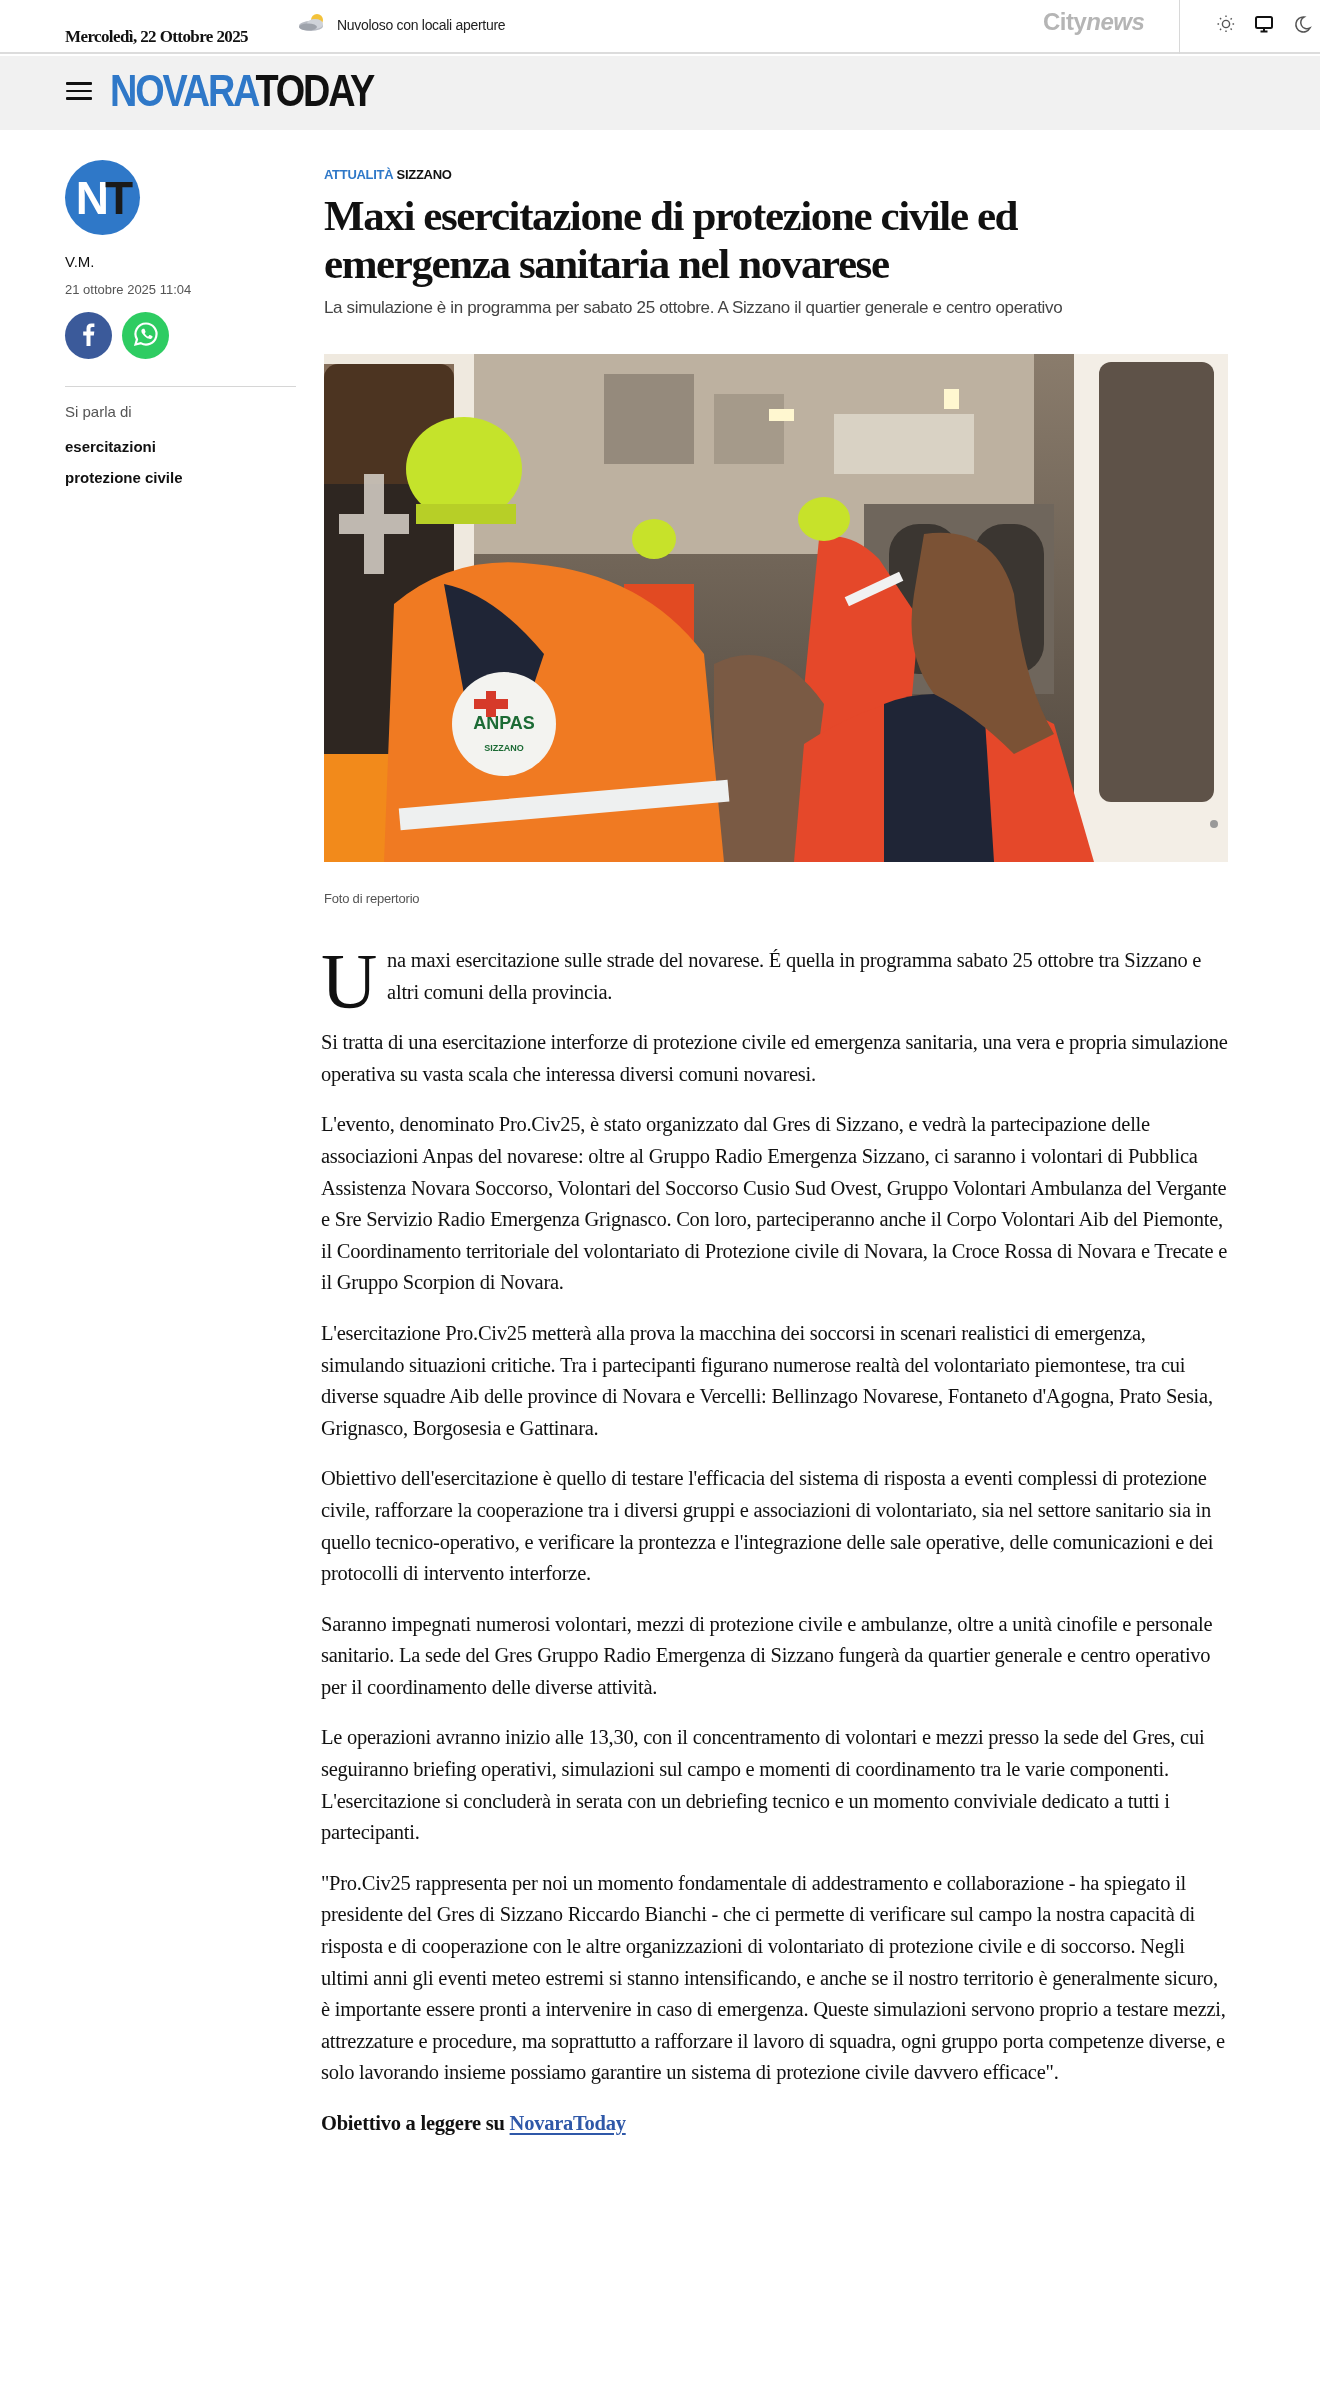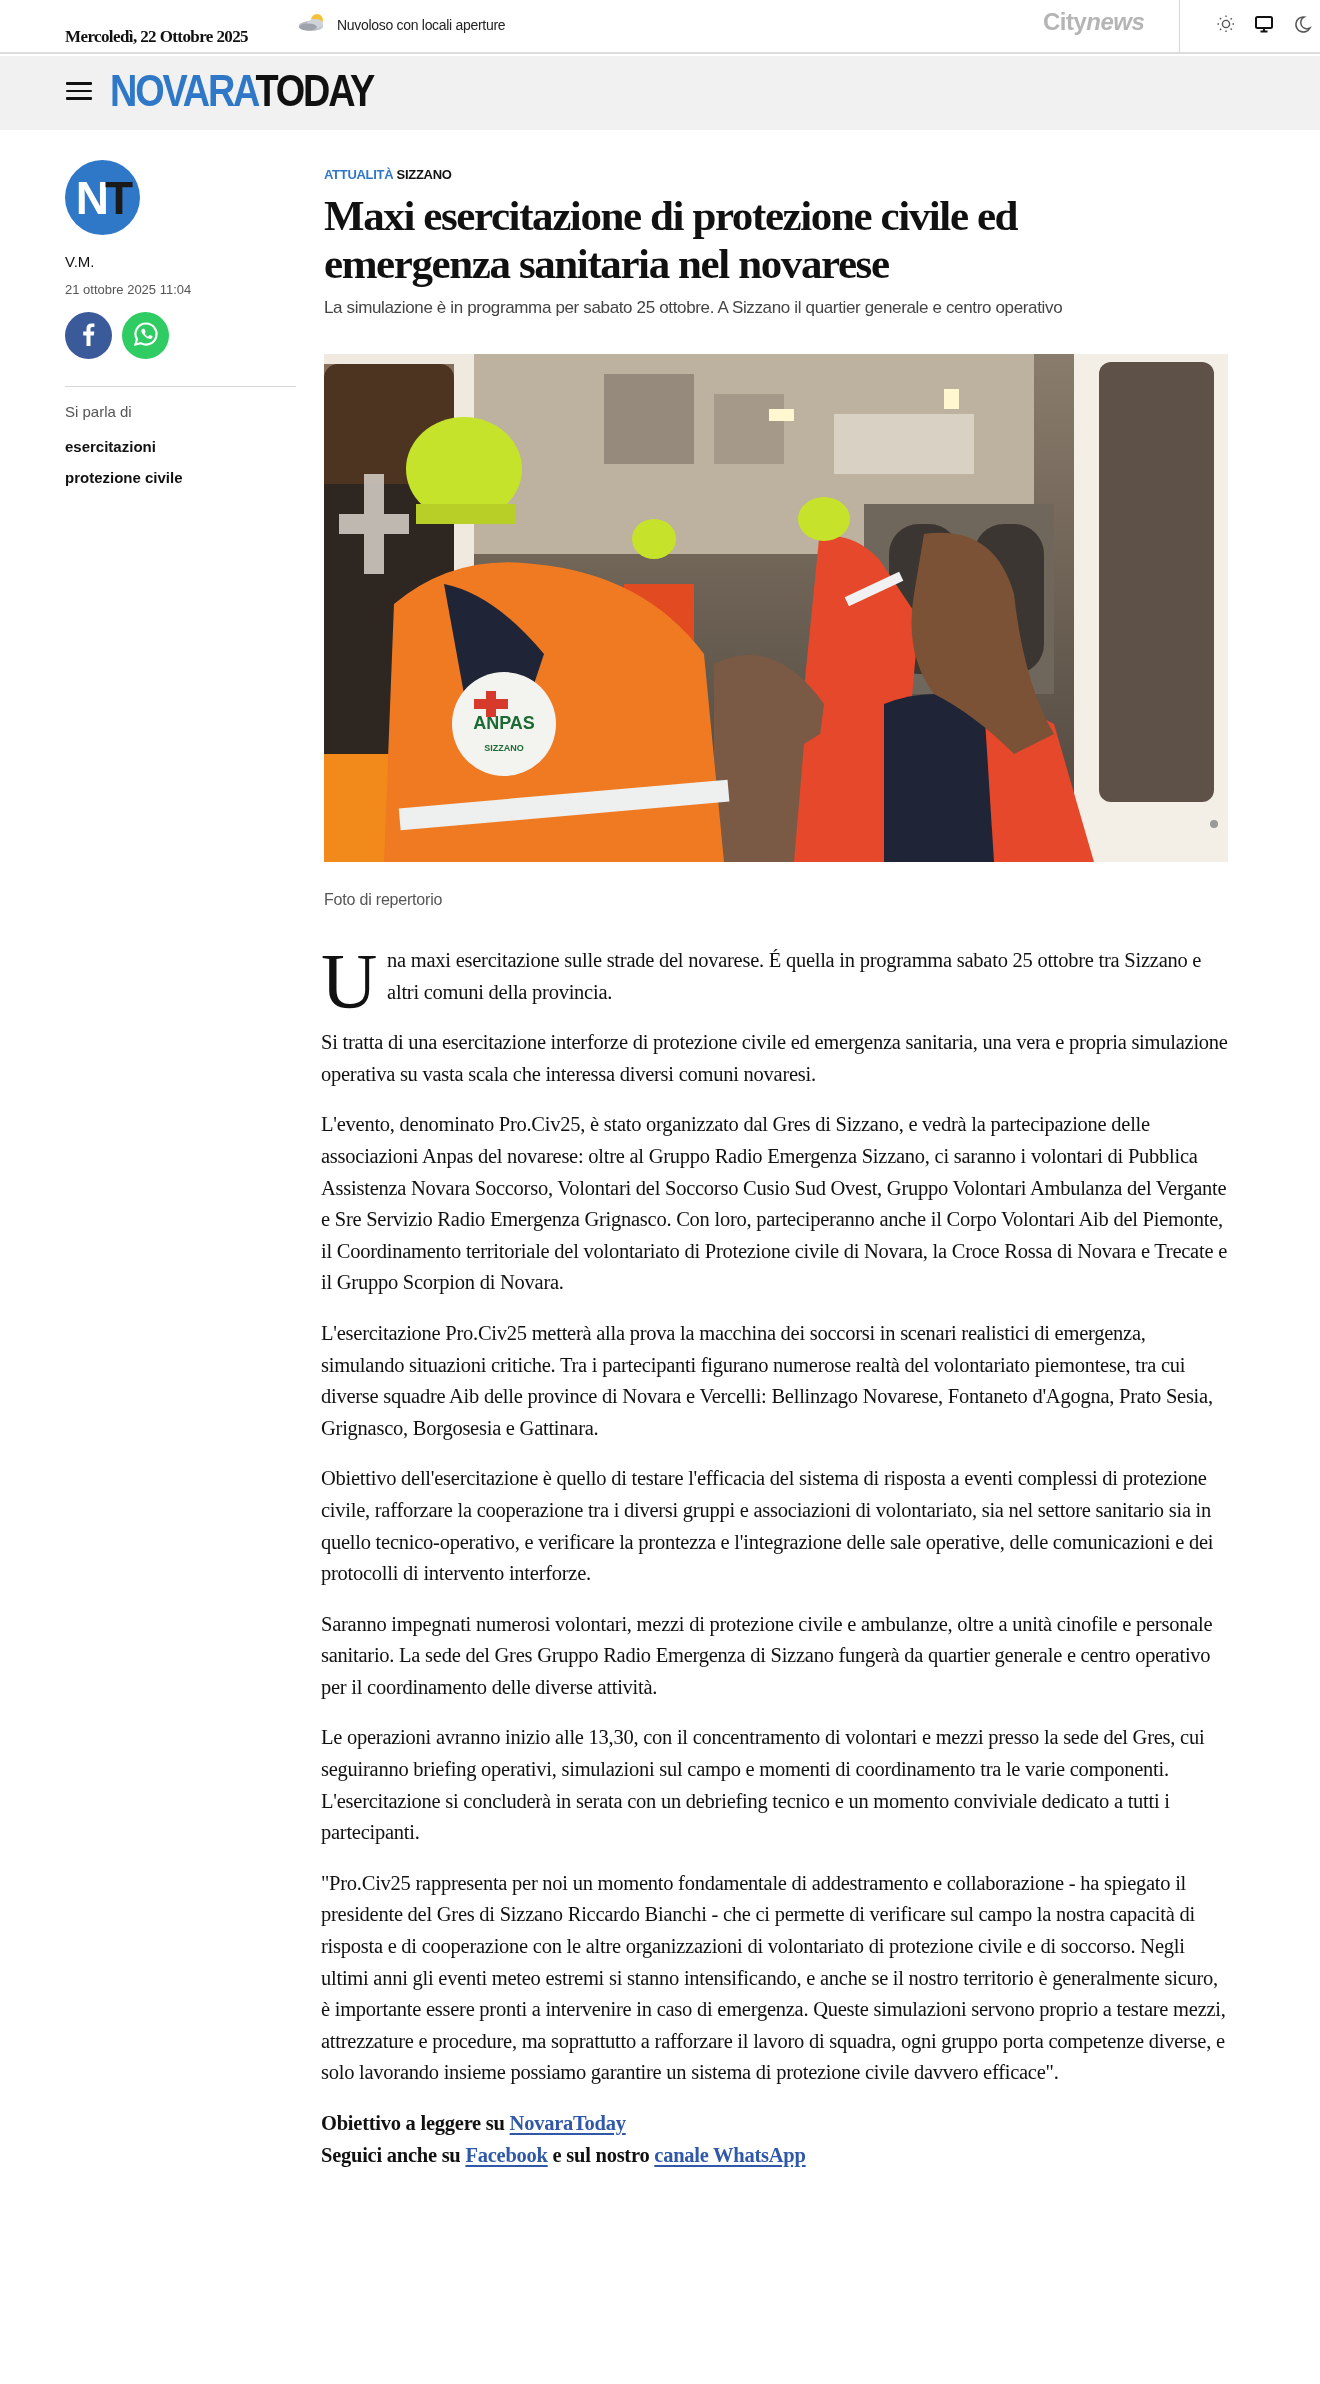--- a/index.html
+++ b/index.html
@@ -43,21 +43,21 @@
   
   .main { position: absolute; left: 324px; top: 0; width: 904px; }
   .kicker { position: absolute; top: 167px; left: 0; font-size: 13px; font-weight: 700; letter-spacing: -0.3px; text-transform: uppercase; }
   .kicker .cat { color: #2f78c8; }
   .kicker .loc { color: #111; }
   .title { position: absolute; top: 192px; left: 0; width: 880px; font-family: "Liberation Serif", "DejaVu Serif", serif; font-weight: 700; font-size: 43px; line-height: 48px; letter-spacing: -1.4px; color: #111; }
   .subtitle { position: absolute; top: 298px; left: 0; width: 904px; font-size: 17px; color: #444; letter-spacing: -0.35px; white-space: nowrap; }
 
   .photo { position: absolute; top: 354px; left: 0; width: 904px; height: 508px; overflow: hidden; background: #ec4899; }
   .photo svg { display: block; }
-  .caption { position: absolute; top: 891px; left: 0; font-size: 16px; color: #555; letter-spacing: -0.2px; }
+  .caption { position: absolute; top: 891px; left: 0; font-size: 13px; color: #555; letter-spacing: -0.2px; }
 
   .body { position: absolute; top: 945px; left: -3px; width: 910px; font-family: "Liberation Serif", "DejaVu Serif", serif; font-size: 20.5px; line-height: 31.6px; color: #111; letter-spacing: -0.25px; }
   .body p { margin-bottom: 19px; }
   .body .first { padding-left: 0; }
   .dropcap { float: left; font-size: 78px; line-height: 64px; margin: 4px 10px 0 0; font-family: "Liberation Serif", serif; }
   .footer-links { margin-top: 0; font-weight: 700; }
   .footer-links a { color: #2f58a8; text-decoration: underline; text-underline-offset: 3px; cursor: pointer; }
 </style>
 </head>
 <body>
@@ -210,21 +210,15 @@
     <p>L'esercitazione Pro.Civ25 metterà alla prova la macchina dei soccorsi in scenari realistici di emergenza, simulando situazioni critiche. Tra i partecipanti figurano numerose realtà del volontariato piemontese, tra cui diverse squadre Aib delle province di Novara e Vercelli: Bellinzago Novarese, Fontaneto d'Agogna, Prato Sesia, Grignasco, Borgosesia e Gattinara.</p>
     <p>Obiettivo dell'esercitazione è quello di testare l'efficacia del sistema di risposta a eventi complessi di protezione civile, rafforzare la cooperazione tra i diversi gruppi e associazioni di volontariato, sia nel settore sanitario sia in quello tecnico-operativo, e verificare la prontezza e l'integrazione delle sale operative, delle comunicazioni e dei protocolli di intervento interforze.</p>
     <p>Saranno impegnati numerosi volontari, mezzi di protezione civile e ambulanze, oltre a unità cinofile e personale sanitario. La sede del Gres Gruppo Radio Emergenza di Sizzano fungerà da quartier generale e centro operativo per il coordinamento delle diverse attività.</p>
     <p>Le operazioni avranno inizio alle 13,30, con il concentramento di volontari e mezzi presso la sede del Gres, cui seguiranno briefing operativi, simulazioni sul campo e momenti di coordinamento tra le varie componenti. L'esercitazione si concluderà in serata con un debriefing tecnico e un momento conviviale dedicato a tutti i partecipanti.</p>
     <p>"Pro.Civ25 rappresenta per noi un momento fondamentale di addestramento e collaborazione - ha spiegato il presidente del Gres di Sizzano Riccardo Bianchi - che ci permette di verificare sul campo la nostra capacità di risposta e di cooperazione con le altre organizzazioni di volontariato di protezione civile e di soccorso. Negli ultimi anni gli eventi meteo estremi si stanno intensificando, e anche se il nostro territorio è generalmente sicuro, è importante essere pronti a intervenire in caso di emergenza. Queste simulazioni servono proprio a testare mezzi, attrezzature e procedure, ma soprattutto a rafforzare il lavoro di squadra, ogni gruppo porta competenze diverse, e solo lavorando insieme possiamo garantire un sistema di protezione civile davvero efficace".</p>
     <div class="footer-links">
       <div>
         <span>Obiettivo a leggere su</span>
         <a>NovaraToday</a>
       </div>
-      <div>
-        <span>Seguici anche su</span>
-        <a>Facebook</a>
-        <span>e sul nostro</span>
-        <a>canale WhatsApp</a>
-      </div>
     </div>
   </div>
 </main>
 
 </body></html>

